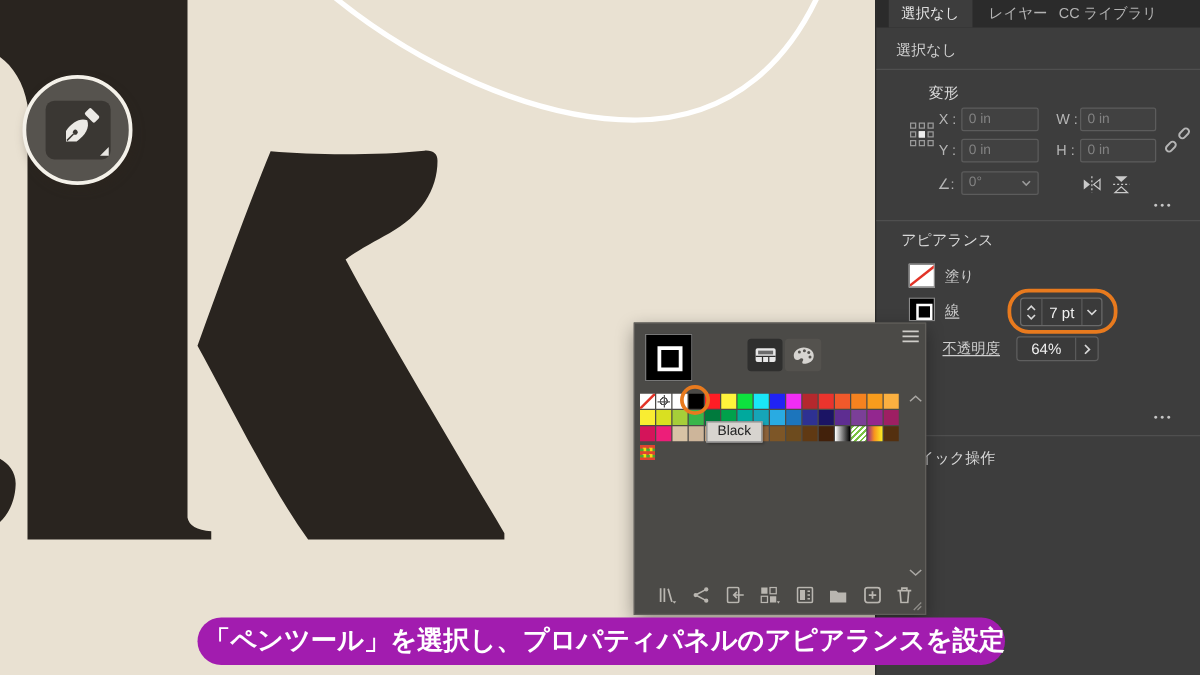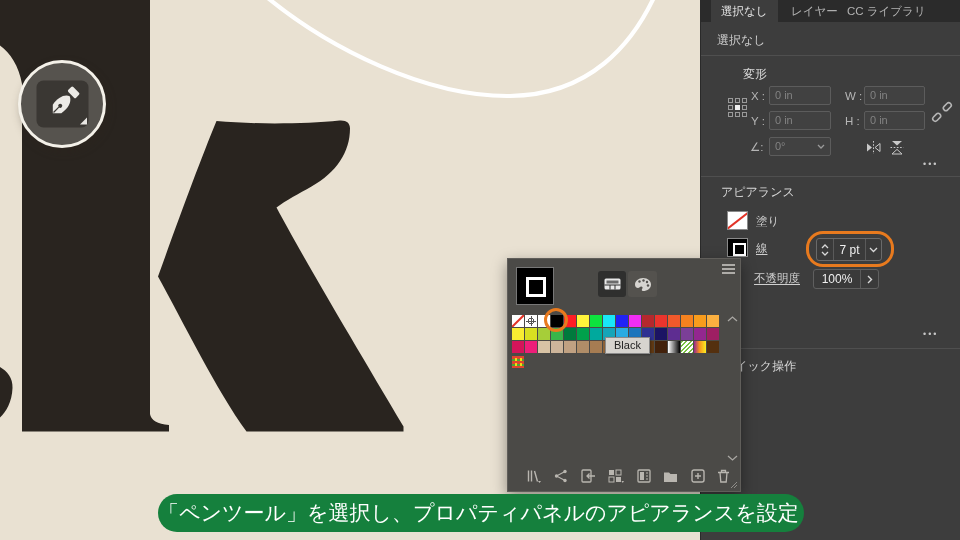--- a/index.html
+++ b/index.html
@@ -77,23 +77,23 @@
                        background-size:5px 5px;}
   #sw-toolbar{position:absolute;left:18px;bottom:8px;width:204px;display:flex;justify-content:space-between;align-items:center;}
   #sw-toolbar svg{display:block;}
   .scrollchev{position:absolute;left:219px;}
   #resize-grip{position:absolute;right:2px;bottom:2px;}
 
   
   #annot-circle{left:544px;top:308px;width:24px;height:24px;border:3px solid #e87a1e;border-radius:50%;z-index:4;}
   #annot-rect{left:806px;top:231px;width:88px;height:36px;border:3px solid #e87a1e;border-radius:17px;z-index:4;}
   #tooltip{left:565px;top:337px;background:#d7d4cf;border:1px solid #8b8b8b;color:#222;
-           font-size:11px;padding:1px 8px 2px;z-index:5;box-shadow:1px 1px 2px rgba(0,0,0,.3);margin-left:40px;}
-  #caption{left:158px;top:494px;width:646px;height:38px;background:#15803d;border-radius:19px;
-           color:#fff;font-weight:normal;font-size:21px;line-height:38px;text-align:left;
+           font-size:11px;padding:1px 8px 2px;z-index:5;box-shadow:1px 1px 2px rgba(0,0,0,.3);}
+  #caption{left:158px;top:494px;width:646px;height:38px;background:#a21caf;border-radius:19px;
+           color:#fff;font-weight:bold;font-size:21px;line-height:38px;text-align:right;
            white-space:nowrap;z-index:6;}
 </style>
 </head>
 <body>
 
 <div id="root">
 
   <div id="canvas" class="abs">
     <svg id="art" width="700" height="540" viewBox="0 0 700 540">
 
@@ -198,21 +198,21 @@
       <span class="val">7 pt</span>
       <span class="dd">
         <svg width="9" height="6" viewBox="0 0 9 6">
             <path d="M1 1 L4.5 4.5 L8 1" stroke="#d8d8d8" stroke-width="1.3" fill="none"></path>
           </svg>
       </span>
     </div>
 
     <div class="lbl underline" style="left:53px;top:271px;color:#cfcfcf;">不透明度</div>
     <div id="opacity-box">
-      <span class="val">100%</span>
+      <span class="val">64%</span>
       <span class="dd">
         <svg width="6" height="9" viewBox="0 0 6 9">
             <path d="M1 1 L4.5 4.5 L1 8" stroke="#d8d8d8" stroke-width="1.4" fill="none"></path>
           </svg>
       </span>
     </div>
     <div class="dots" style="left:222px;top:329px;">•••</div>
     <div class="sep" style="top:348px;"></div>
 
     <div class="sect" style="left:22px;top:358px;">クイック操作</div>

